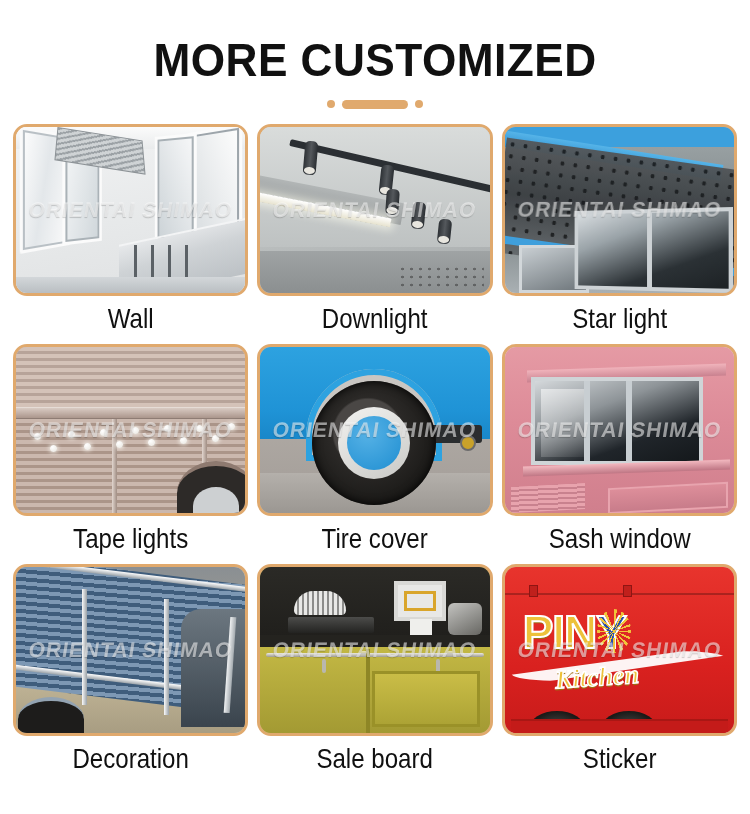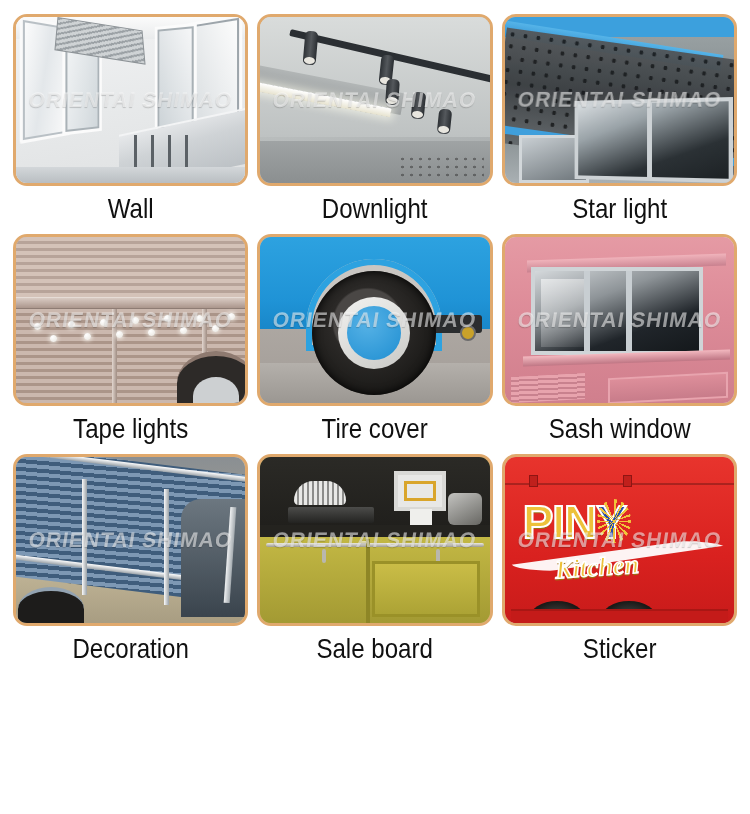--- a/index.html
+++ b/index.html
@@ -522,20 +522,28 @@
     position:absolute; left:6px; right:6px; bottom:-2px; height:16px;
     background:#c41b19; border-top:2px solid #a91714;
     border-radius:0 0 8px 8px;
   }
 </style>
 </head>
 <body>
 
 <div class="page">
 
+  <div class="header">
+    <div class="title">MORE CUSTOMIZED</div>
+    <div class="divider">
+      <span class="dot"></span>
+      <span class="bar"></span>
+      <span class="dot"></span>
+    </div>
+  </div>
 
   <div class="grid">
 
     <div class="cell">
       <div class="card">
         <div class="photo p-wall">
           <span class="ceil"></span>
           <span class="winL"></span>
             <span class="winL2"></span>
           <span class="vent"></span>

